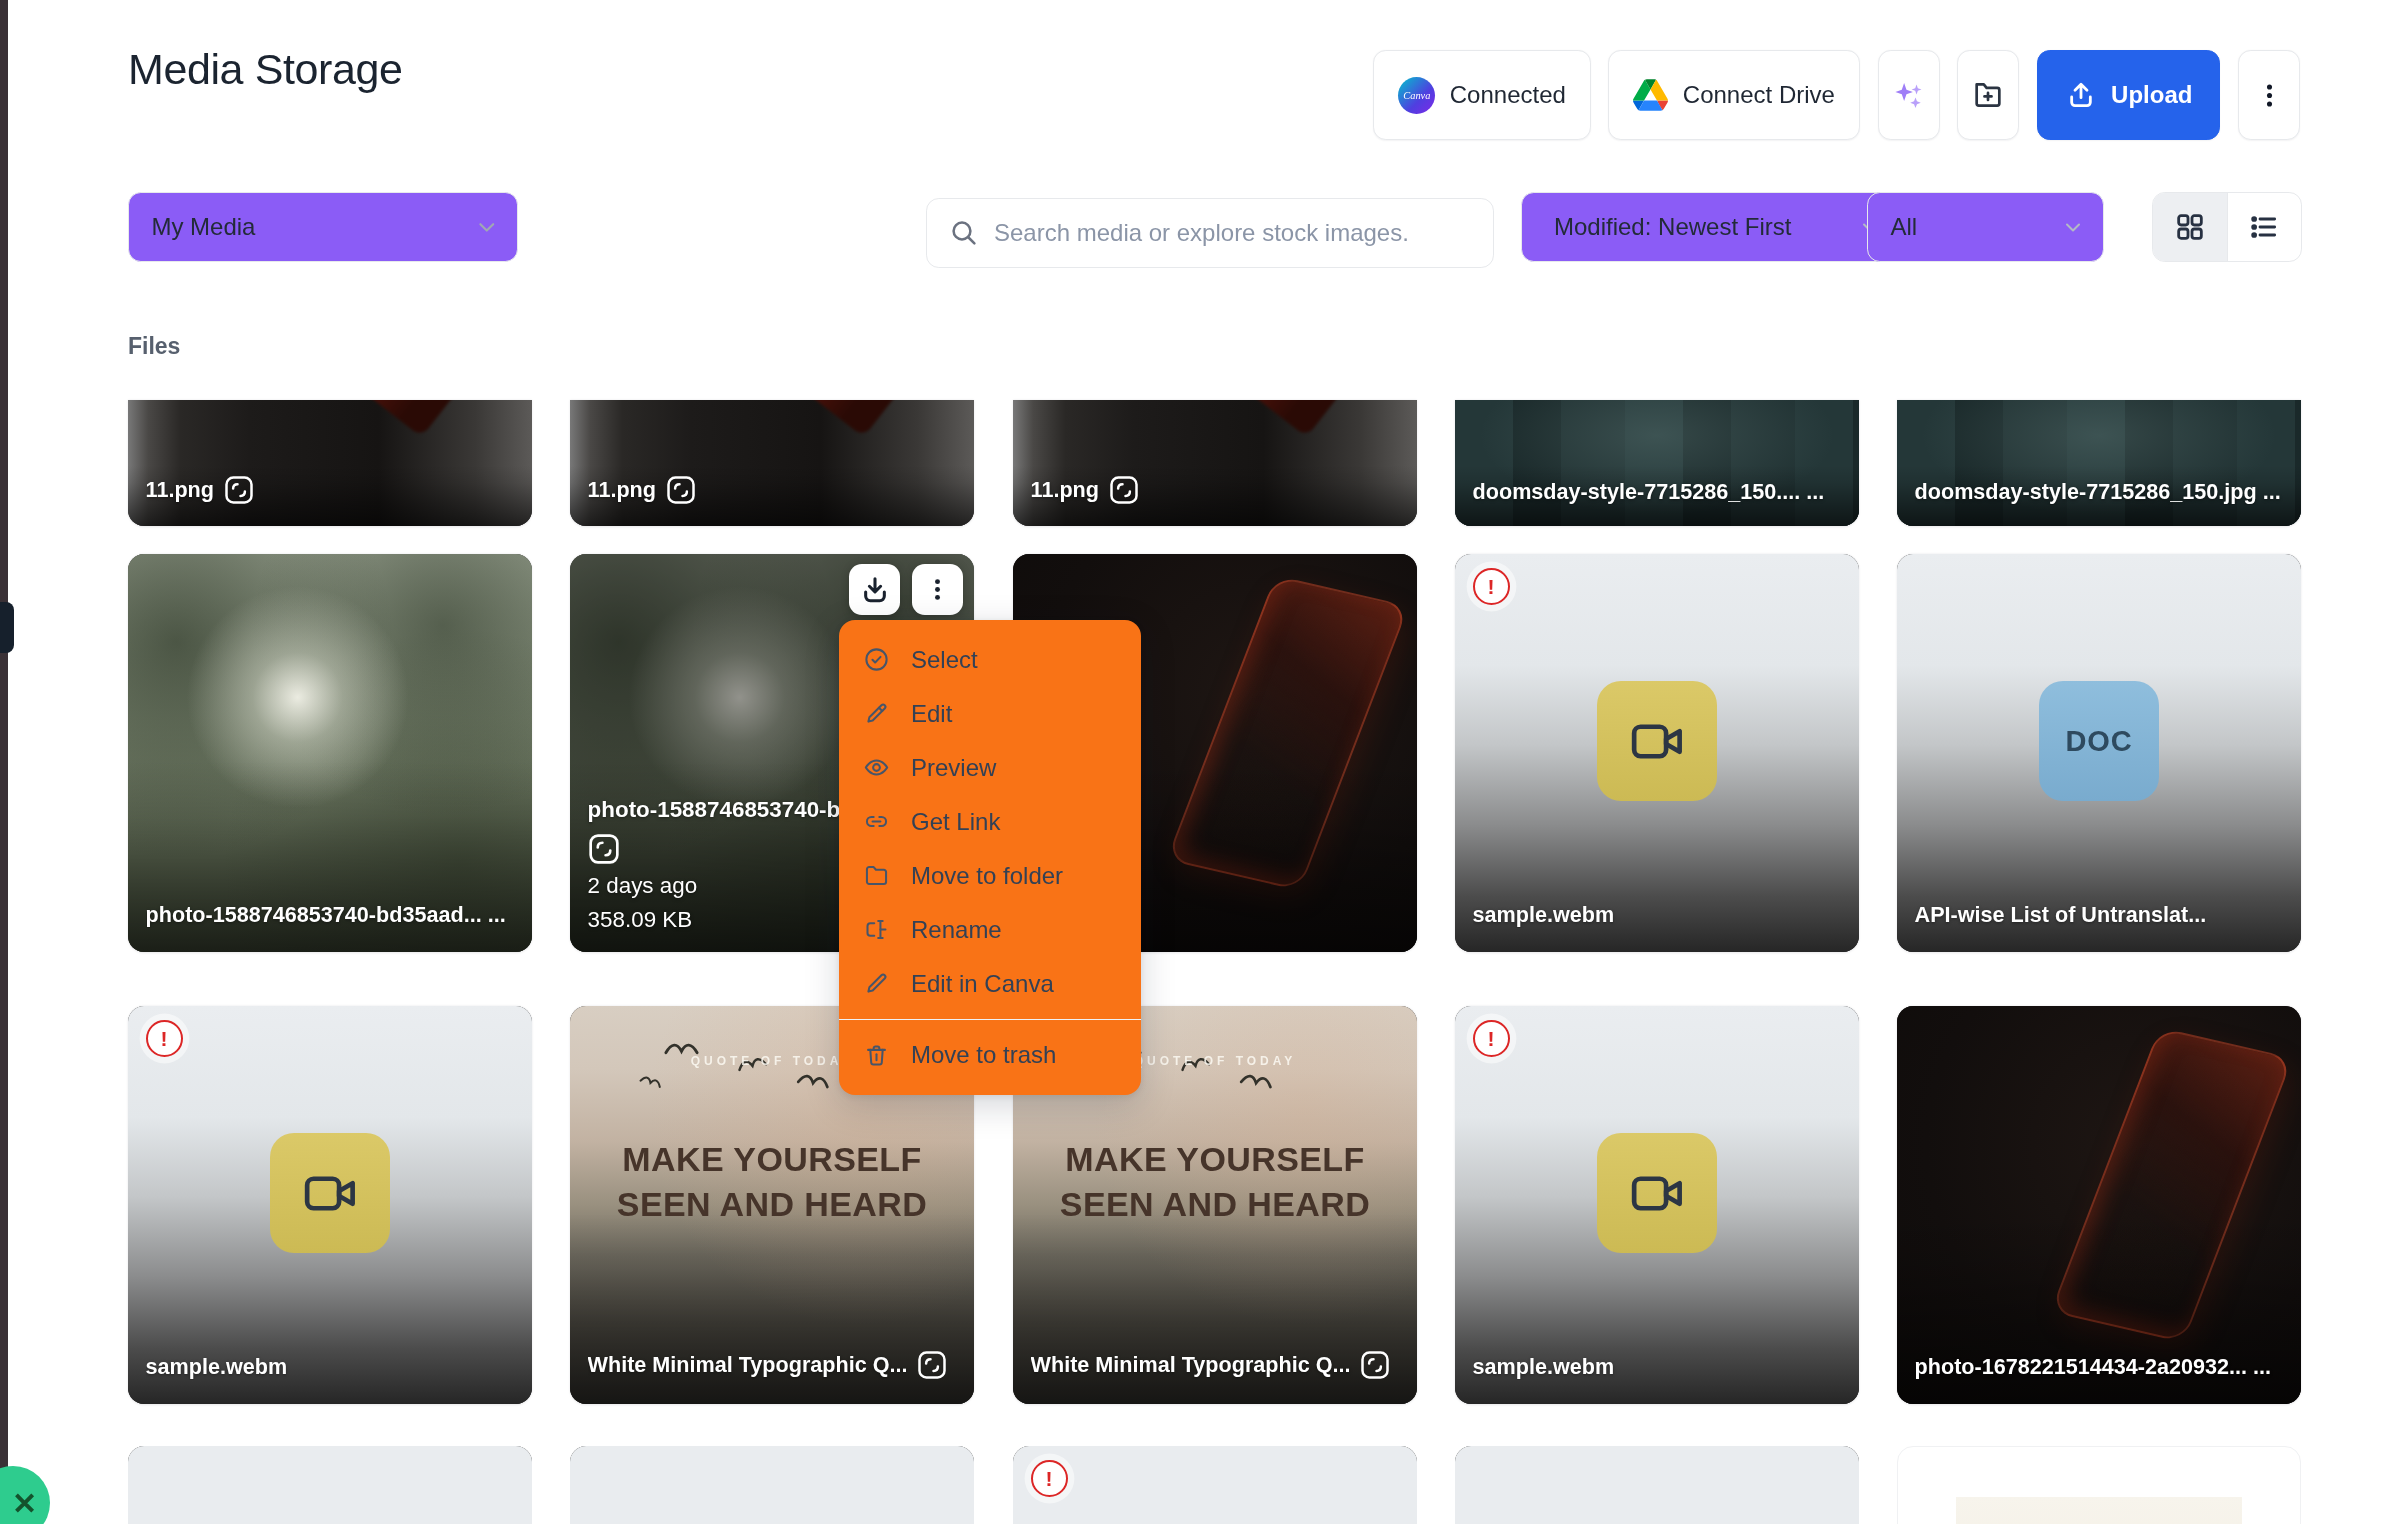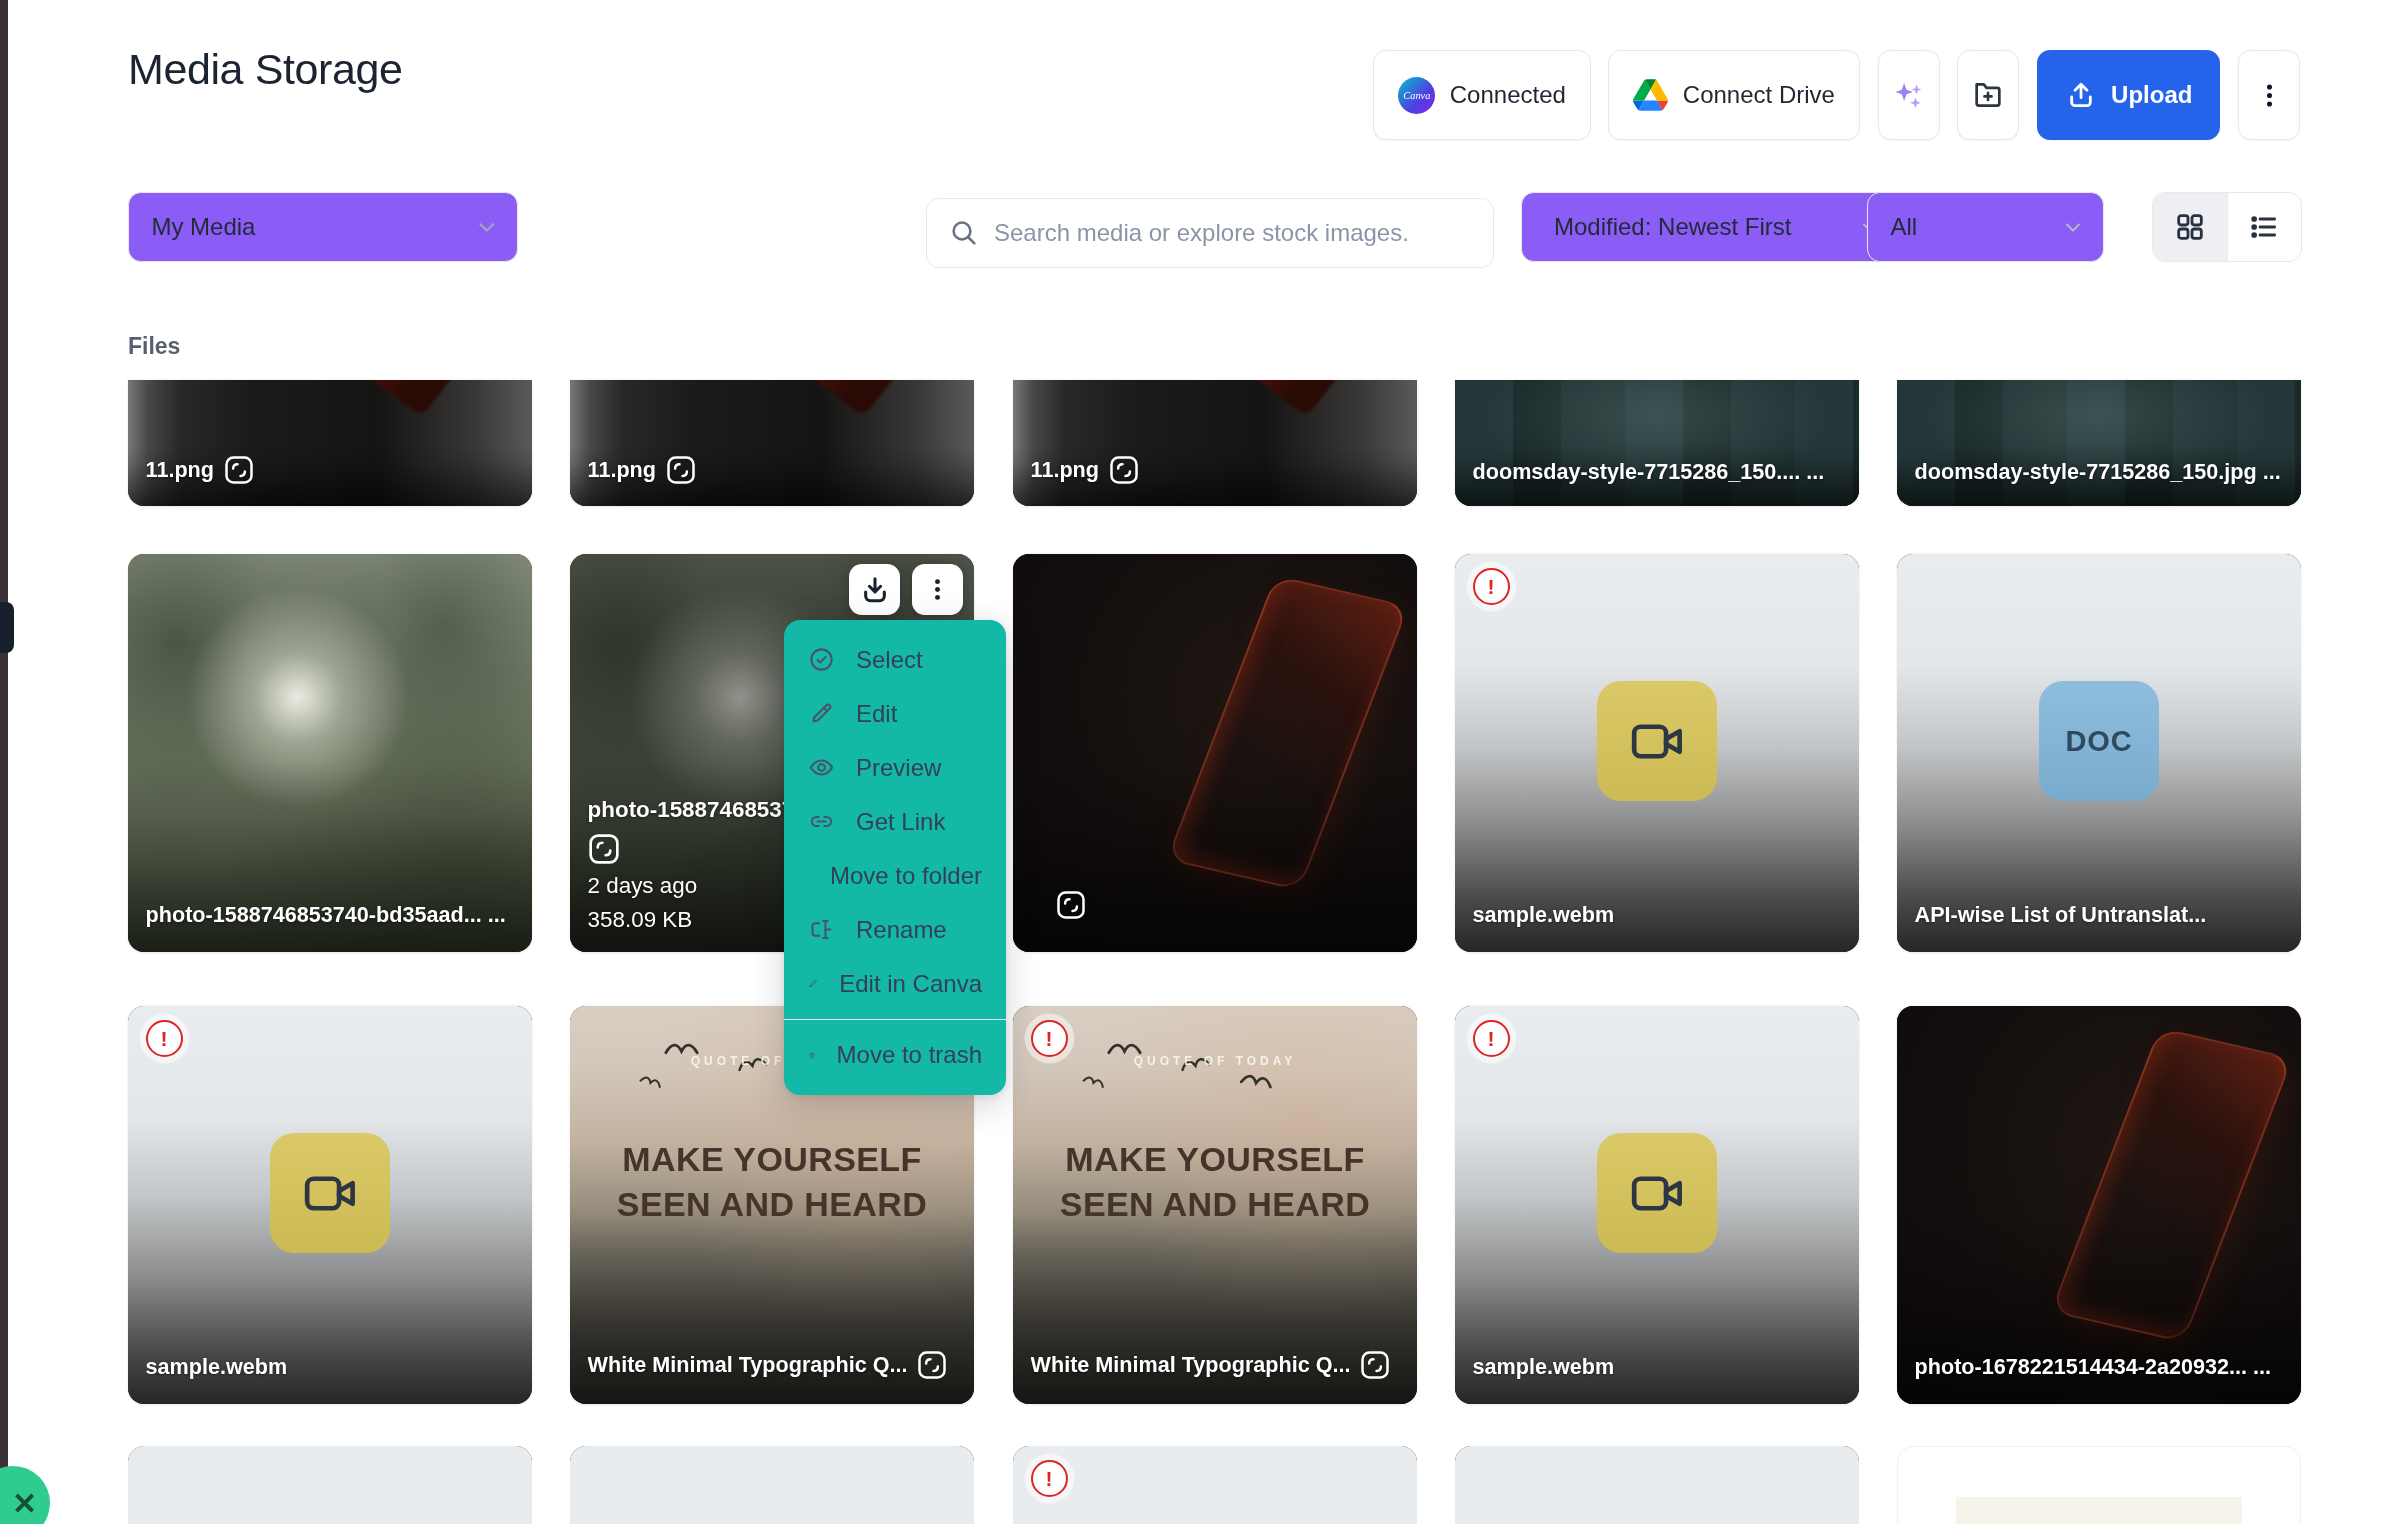--- a/index.html
+++ b/index.html
@@ -41,21 +41,21 @@
     border-radius:12.8px; display:flex; overflow:hidden; background:#fff; }
   .view-toggle .seg { flex:1; display:flex; align-items:center; justify-content:center; cursor:pointer; }
   .view-toggle .seg.active { background:#edeff2; }
   .view-toggle .seg + .seg { border-left:1.6px solid #e7e9ec; }
 
   .files-label { position:absolute; left:128px; top:333px; font-size:23px; font-weight:700; color:#57606e; }
 
   
   .card { position:absolute; width:404px; border-radius:16px; overflow:hidden; background:#222;
     box-shadow:0 0.8px 2.4px rgba(16,24,40,.10); cursor:pointer; }
-  .row1 { top:380px; height:126px; border-radius:0 0 16px 16px; }
+  .row1 { top:400px; height:126px; border-radius:0 0 16px 16px; }
   .row2 { top:554px; height:398px; }
   .row3 { top:1006px; height:398px; }
   .row4 { top:1446px; height:398px; box-shadow:none; }
   .c1{left:128px} .c2{left:570px} .c3{left:1013px} .c4{left:1455px} .c5{left:1897px}
   .bg { position:absolute; inset:0; }
   .shade { position:absolute; inset:0; background:linear-gradient(180deg, rgba(0,0,0,0) 52%, rgba(0,0,0,.12) 66%, rgba(0,0,0,.62) 100%); }
   .dim { position:absolute; inset:0; background:rgba(0,0,0,.38); }
 
   .card-label { position:absolute; left:17.6px; bottom:24px; right:14.4px; display:flex; align-items:center; gap:9.6px;
     color:#fff; font-weight:700; font-size:21.6px; text-shadow:0 0.8px 3.2px rgba(0,0,0,.45); z-index:3; white-space:nowrap; overflow:hidden; }
@@ -105,21 +105,21 @@
     box-shadow:0 1.6px 8px rgba(0,0,0,.20); display:flex; align-items:center; justify-content:center; z-index:5; cursor:pointer; }
   .hover-info { position:absolute; left:17.6px; bottom:19px; z-index:2; color:#fff; text-shadow:0 0.8px 3.2px rgba(0,0,0,.5); }
   .hover-info .nm { font-size:22.4px; font-weight:700; margin-bottom:9.6px; white-space:nowrap; }
   .hover-info .meta { font-size:22.4px; font-weight:400; margin-top:8px; }
 
   .bird-photo { position:absolute; left:58px; right:58px; top:50px; bottom:0;
     background:linear-gradient(180deg,#f7f4ec 0%,#efe9dc 60%,#e7dfd0 100%); }
   .card-white { background:#fff; border:0.8px solid #f0f1f3; }
 
   
-  .menu { position:absolute; left:784px; top:620px; width:222px; background:#14b8a6; border-radius:16px;
+  .menu { position:absolute; left:839px; top:620px; width:302px; background:#f97316; border-radius:16px;
     box-shadow:0 9.6px 35px rgba(15,23,42,.18), 0 1.6px 6.4px rgba(15,23,42,.08); padding:12.8px 0; z-index:60; }
   .menu-item { display:flex; align-items:center; gap:21px; padding:0 24px; height:54px; font-size:24px;
     color:#334155; cursor:pointer; white-space:nowrap; }
   .menu-divider { height:1.6px; background:#eef1f4; margin:8px 0; }
 
   svg { display:block; }
 </style>
 </head>
 <body>
 

